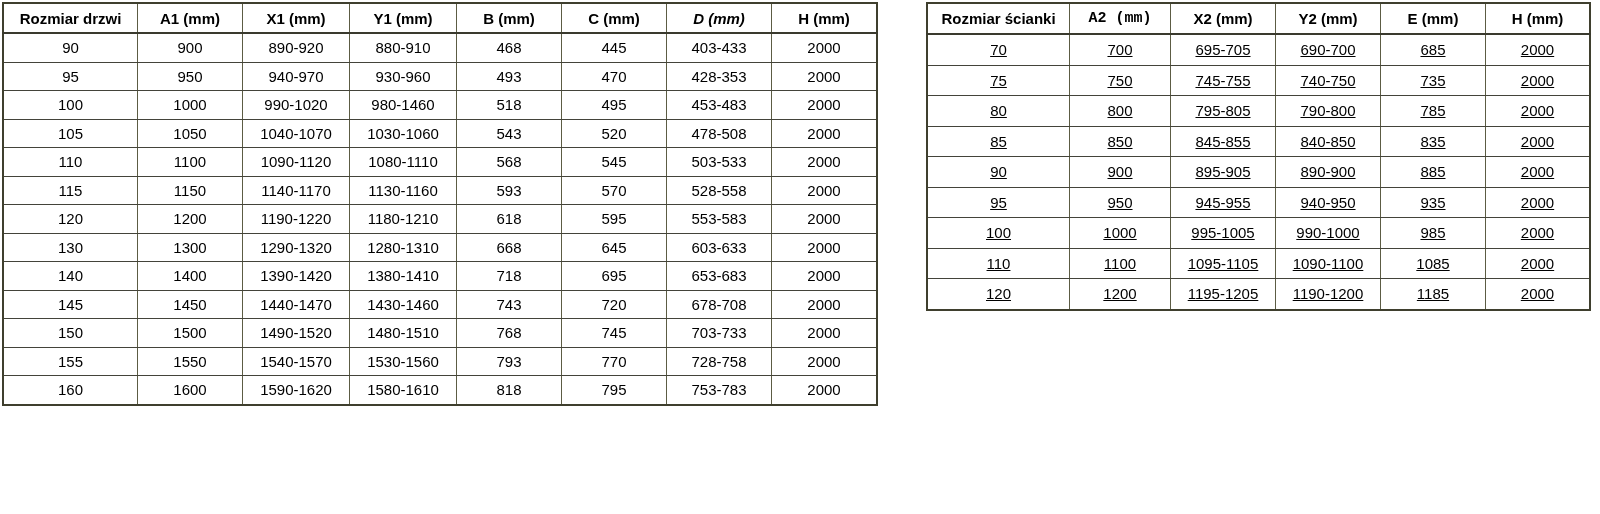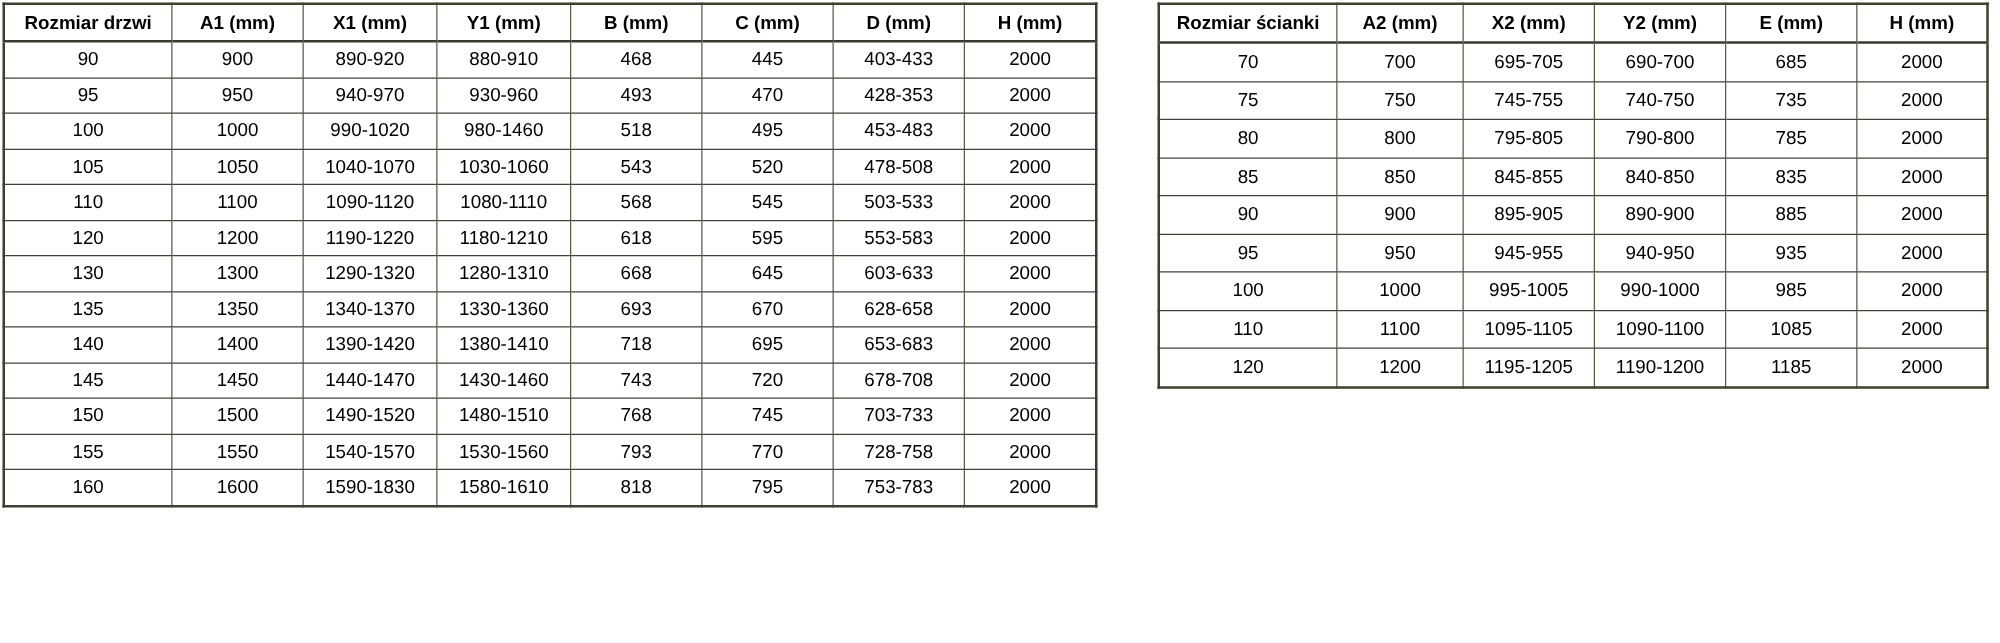--- a/index.html
+++ b/index.html
@@ -38,36 +38,36 @@
     overflow: hidden;
     font-size: 15px;
   }
   table.spec-table th {
     font-weight: bold;
     border-bottom: 2px solid #3a3a2e;
   }
   table.door-table th { height: 28px; }
   table.door-table td { height: 27.5px; }
   table.wall-table th { height: 29px; }
-  table.wall-table td { height: 29.5px; }
+  table.wall-table td { height: 29.5px; text-decoration: underline; }
 </style>
 </head>
 <body>
 
 <div class="tables-wrap">
   <table class="spec-table door-table">
       <thead>
         <tr>
           <th style="width: 129px;">Rozmiar drzwi</th>
           <th style="width: 100px;">A1 (mm)</th>
           <th style="width: 102px;">X1 (mm)</th>
           <th style="width: 102px;">Y1 (mm)</th>
           <th style="width: 100px;">B (mm)</th>
           <th style="width: 100px;">C (mm)</th>
-          <th style="width: 100px;">D (mm)</th>
+          <th style="width: 100px; font-style: italic;">D (mm)</th>
           <th style="width: 100px;">H (mm)</th>
         </tr>
       </thead>
       <tbody>
         <tr>
           <td>90</td>
           <td>900</td>
           <td>890-920</td>
           <td>880-910</td>
           <td>468</td>
@@ -109,50 +109,50 @@
           <td>110</td>
           <td>1100</td>
           <td>1090-1120</td>
           <td>1080-1110</td>
           <td>568</td>
           <td>545</td>
           <td>503-533</td>
           <td>2000</td>
         </tr>
         <tr>
+          <td>115</td>
+          <td>1150</td>
+          <td>1140-1170</td>
+          <td>1130-1160</td>
+          <td>593</td>
+          <td>570</td>
+          <td>528-558</td>
+          <td>2000</td>
+        </tr>
+        <tr>
           <td>120</td>
           <td>1200</td>
           <td>1190-1220</td>
           <td>1180-1210</td>
           <td>618</td>
           <td>595</td>
           <td>553-583</td>
           <td>2000</td>
         </tr>
         <tr>
           <td>130</td>
           <td>1300</td>
           <td>1290-1320</td>
           <td>1280-1310</td>
           <td>668</td>
           <td>645</td>
           <td>603-633</td>
           <td>2000</td>
         </tr>
         <tr>
-          <td>135</td>
-          <td>1350</td>
-          <td>1340-1370</td>
-          <td>1330-1360</td>
-          <td>693</td>
-          <td>670</td>
-          <td>628-658</td>
-          <td>2000</td>
-        </tr>
-        <tr>
           <td>140</td>
           <td>1400</td>
           <td>1390-1420</td>
           <td>1380-1410</td>
           <td>718</td>
           <td>695</td>
           <td>653-683</td>
           <td>2000</td>
         </tr>
         <tr>
@@ -181,35 +181,35 @@
           <td>1540-1570</td>
           <td>1530-1560</td>
           <td>793</td>
           <td>770</td>
           <td>728-758</td>
           <td>2000</td>
         </tr>
         <tr>
           <td>160</td>
           <td>1600</td>
-          <td>1590-1830</td>
+          <td>1590-1620</td>
           <td>1580-1610</td>
           <td>818</td>
           <td>795</td>
           <td>753-783</td>
           <td>2000</td>
         </tr>
       </tbody>
     </table>
 
   <table class="spec-table wall-table">
       <thead>
         <tr>
           <th style="width: 137px;">Rozmiar ścianki</th>
-          <th style="width: 96px;">A2 (mm)</th>
+          <th style="width: 96px; font-family: Liberation Mono, monospace;">A2 (mm)</th>
           <th style="width: 100px;">X2 (mm)</th>
           <th style="width: 100px;">Y2 (mm)</th>
           <th style="width: 100px;">E (mm)</th>
           <th style="width: 99px;">H (mm)</th>
         </tr>
       </thead>
       <tbody>
         <tr>
           <td>70</td>
           <td>700</td>

